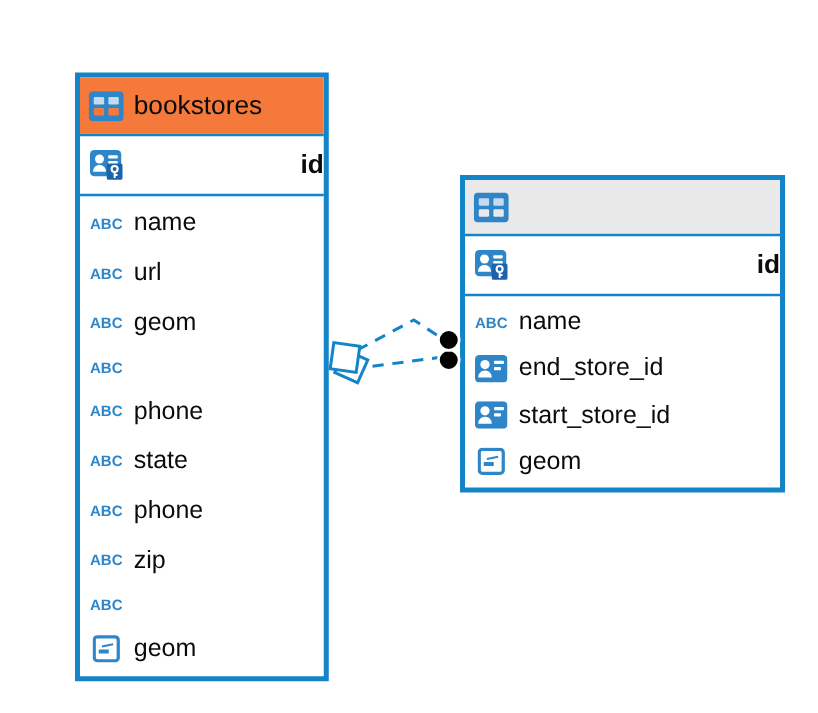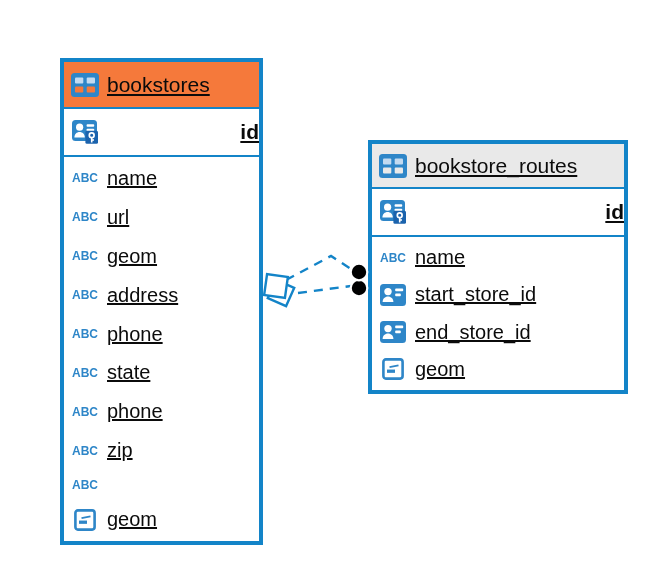--- a/index.html
+++ b/index.html
@@ -52,21 +52,21 @@
     flex:1 1 auto;
     font-size:20px;color:var(--text);
   }
 
   .icon{display:inline-flex;width:28px;justify-content:center;align-items:center;flex:0 0 auto;}
   .abc-glyph{
     font-family:Liberation Sans, sans-serif;
     font-weight:700;font-size:12px;letter-spacing:0px;
     color:var(--icon-blue);
   }
-  .field-label,.pk-label,.entity-title{white-space:nowrap;text-decoration:underline;}
+  .field-label,.pk-label,.entity-title{white-space:nowrap;}
 
   svg.overlay{
     position:absolute;left:0;top:0;width:654px;height:570px;
     z-index:5;pointer-events:none;
   }
   svg.overlay .conn{
     fill:none;stroke:var(--blue);stroke-width:2.4;
     stroke-dasharray:9 7;
   }
   svg.overlay .src-square{fill:#ffffff;stroke:var(--blue);stroke-width:2.4;}
@@ -123,21 +123,20 @@
         <div class="field-row">
     <span class="icon">
             <span class="abc-glyph">ABC</span>
           </span>
     <span class="field-label">geom</span>
   </div>
         <div class="field-row">
     <span class="icon">
             <span class="abc-glyph">ABC</span>
           </span>
-    <span class="field-label">address</span>
   </div>
         <div class="field-row">
     <span class="icon">
             <span class="abc-glyph">ABC</span>
           </span>
     <span class="field-label">phone</span>
   </div>
         <div class="field-row">
     <span class="icon">
             <span class="abc-glyph">ABC</span>
@@ -178,21 +177,20 @@
     <div class="entity-header" style="background: rgb(233, 233, 233);">
       <span class="icon" style="color: rgb(233, 233, 233);">
         <svg width="28" height="24" viewBox="0 0 28 24">
           <rect x="0" y="0" width="28" height="24" rx="3.5" fill="#2E86C8"></rect>
           <rect x="4" y="4.6" width="8.3" height="6" rx="1" fill="#C3DAF0"></rect>
           <rect x="15.7" y="4.6" width="8.3" height="6" rx="1" fill="#C3DAF0"></rect>
           <rect x="4" y="13.4" width="8.3" height="6" rx="1" fill="currentColor"></rect>
           <rect x="15.7" y="13.4" width="8.3" height="6" rx="1" fill="currentColor"></rect>
         </svg>
       </span>
-      <span class="entity-title">bookstore_routes</span>
     </div>
     <div class="divider"></div>
     <div class="pk-row">
       <span class="icon">
           <svg width="27" height="24" viewBox="0 0 27 24">
     <rect x="0" y="0" width="25" height="21" rx="3.5" fill="#2E86C8"></rect>
     <circle cx="7.6" cy="7.2" r="3.6" fill="#ffffff"></circle>
     <path d="M2.4 17.4 c0-3.3 2.3-5.4 5.2-5.4 s5.2 2.1 5.2 5.4 z" fill="#ffffff"></path>
     <rect x="14.6" y="4.2" width="7.6" height="2.5" rx="0.8" fill="#ffffff"></rect>
     <rect x="14.6" y="8.8" width="7.6" height="2.5" rx="0.8" fill="#ffffff"></rect>
@@ -214,33 +212,33 @@
         <div class="field-row">
     <span class="icon">
             <svg width="26" height="22" viewBox="0 0 26 22">
     <rect x="0" y="0" width="26" height="22" rx="3.5" fill="#2E86C8"></rect>
     <circle cx="8" cy="7.6" r="3.7" fill="#ffffff"></circle>
     <path d="M2.6 18 c0-3.4 2.4-5.6 5.4-5.6 s5.4 2.2 5.4 5.6 z" fill="#ffffff"></path>
     <rect x="15.2" y="4.6" width="8" height="2.6" rx="0.8" fill="#ffffff"></rect>
     <rect x="15.2" y="9.6" width="5.6" height="2.6" rx="0.8" fill="#ffffff"></rect>
   </svg>
           </span>
-    <span class="field-label">start_store_id</span>
+    <span class="field-label">end_store_id</span>
   </div>
         <div class="field-row">
     <span class="icon">
             <svg width="26" height="22" viewBox="0 0 26 22">
     <rect x="0" y="0" width="26" height="22" rx="3.5" fill="#2E86C8"></rect>
     <circle cx="8" cy="7.6" r="3.7" fill="#ffffff"></circle>
     <path d="M2.6 18 c0-3.4 2.4-5.6 5.4-5.6 s5.4 2.2 5.4 5.6 z" fill="#ffffff"></path>
     <rect x="15.2" y="4.6" width="8" height="2.6" rx="0.8" fill="#ffffff"></rect>
     <rect x="15.2" y="9.6" width="5.6" height="2.6" rx="0.8" fill="#ffffff"></rect>
   </svg>
           </span>
-    <span class="field-label">end_store_id</span>
+    <span class="field-label">start_store_id</span>
   </div>
         <div class="field-row">
     <span class="icon">
             <svg width="22" height="22" viewBox="0 0 22 22">
     <rect x="1.4" y="1.4" width="19.2" height="19.2" rx="2.5" fill="#ffffff" stroke="#2E86C8" stroke-width="2.6"></rect>
     <path d="M7.5 9.2 L16.5 7.4" stroke="#2E86C8" stroke-width="1.7" fill="none"></path>
     <path d="M5 13.2 L13 13.2" stroke="#2E86C8" stroke-width="3.3" fill="none"></path>
   </svg>
           </span>
     <span class="field-label">geom</span>

